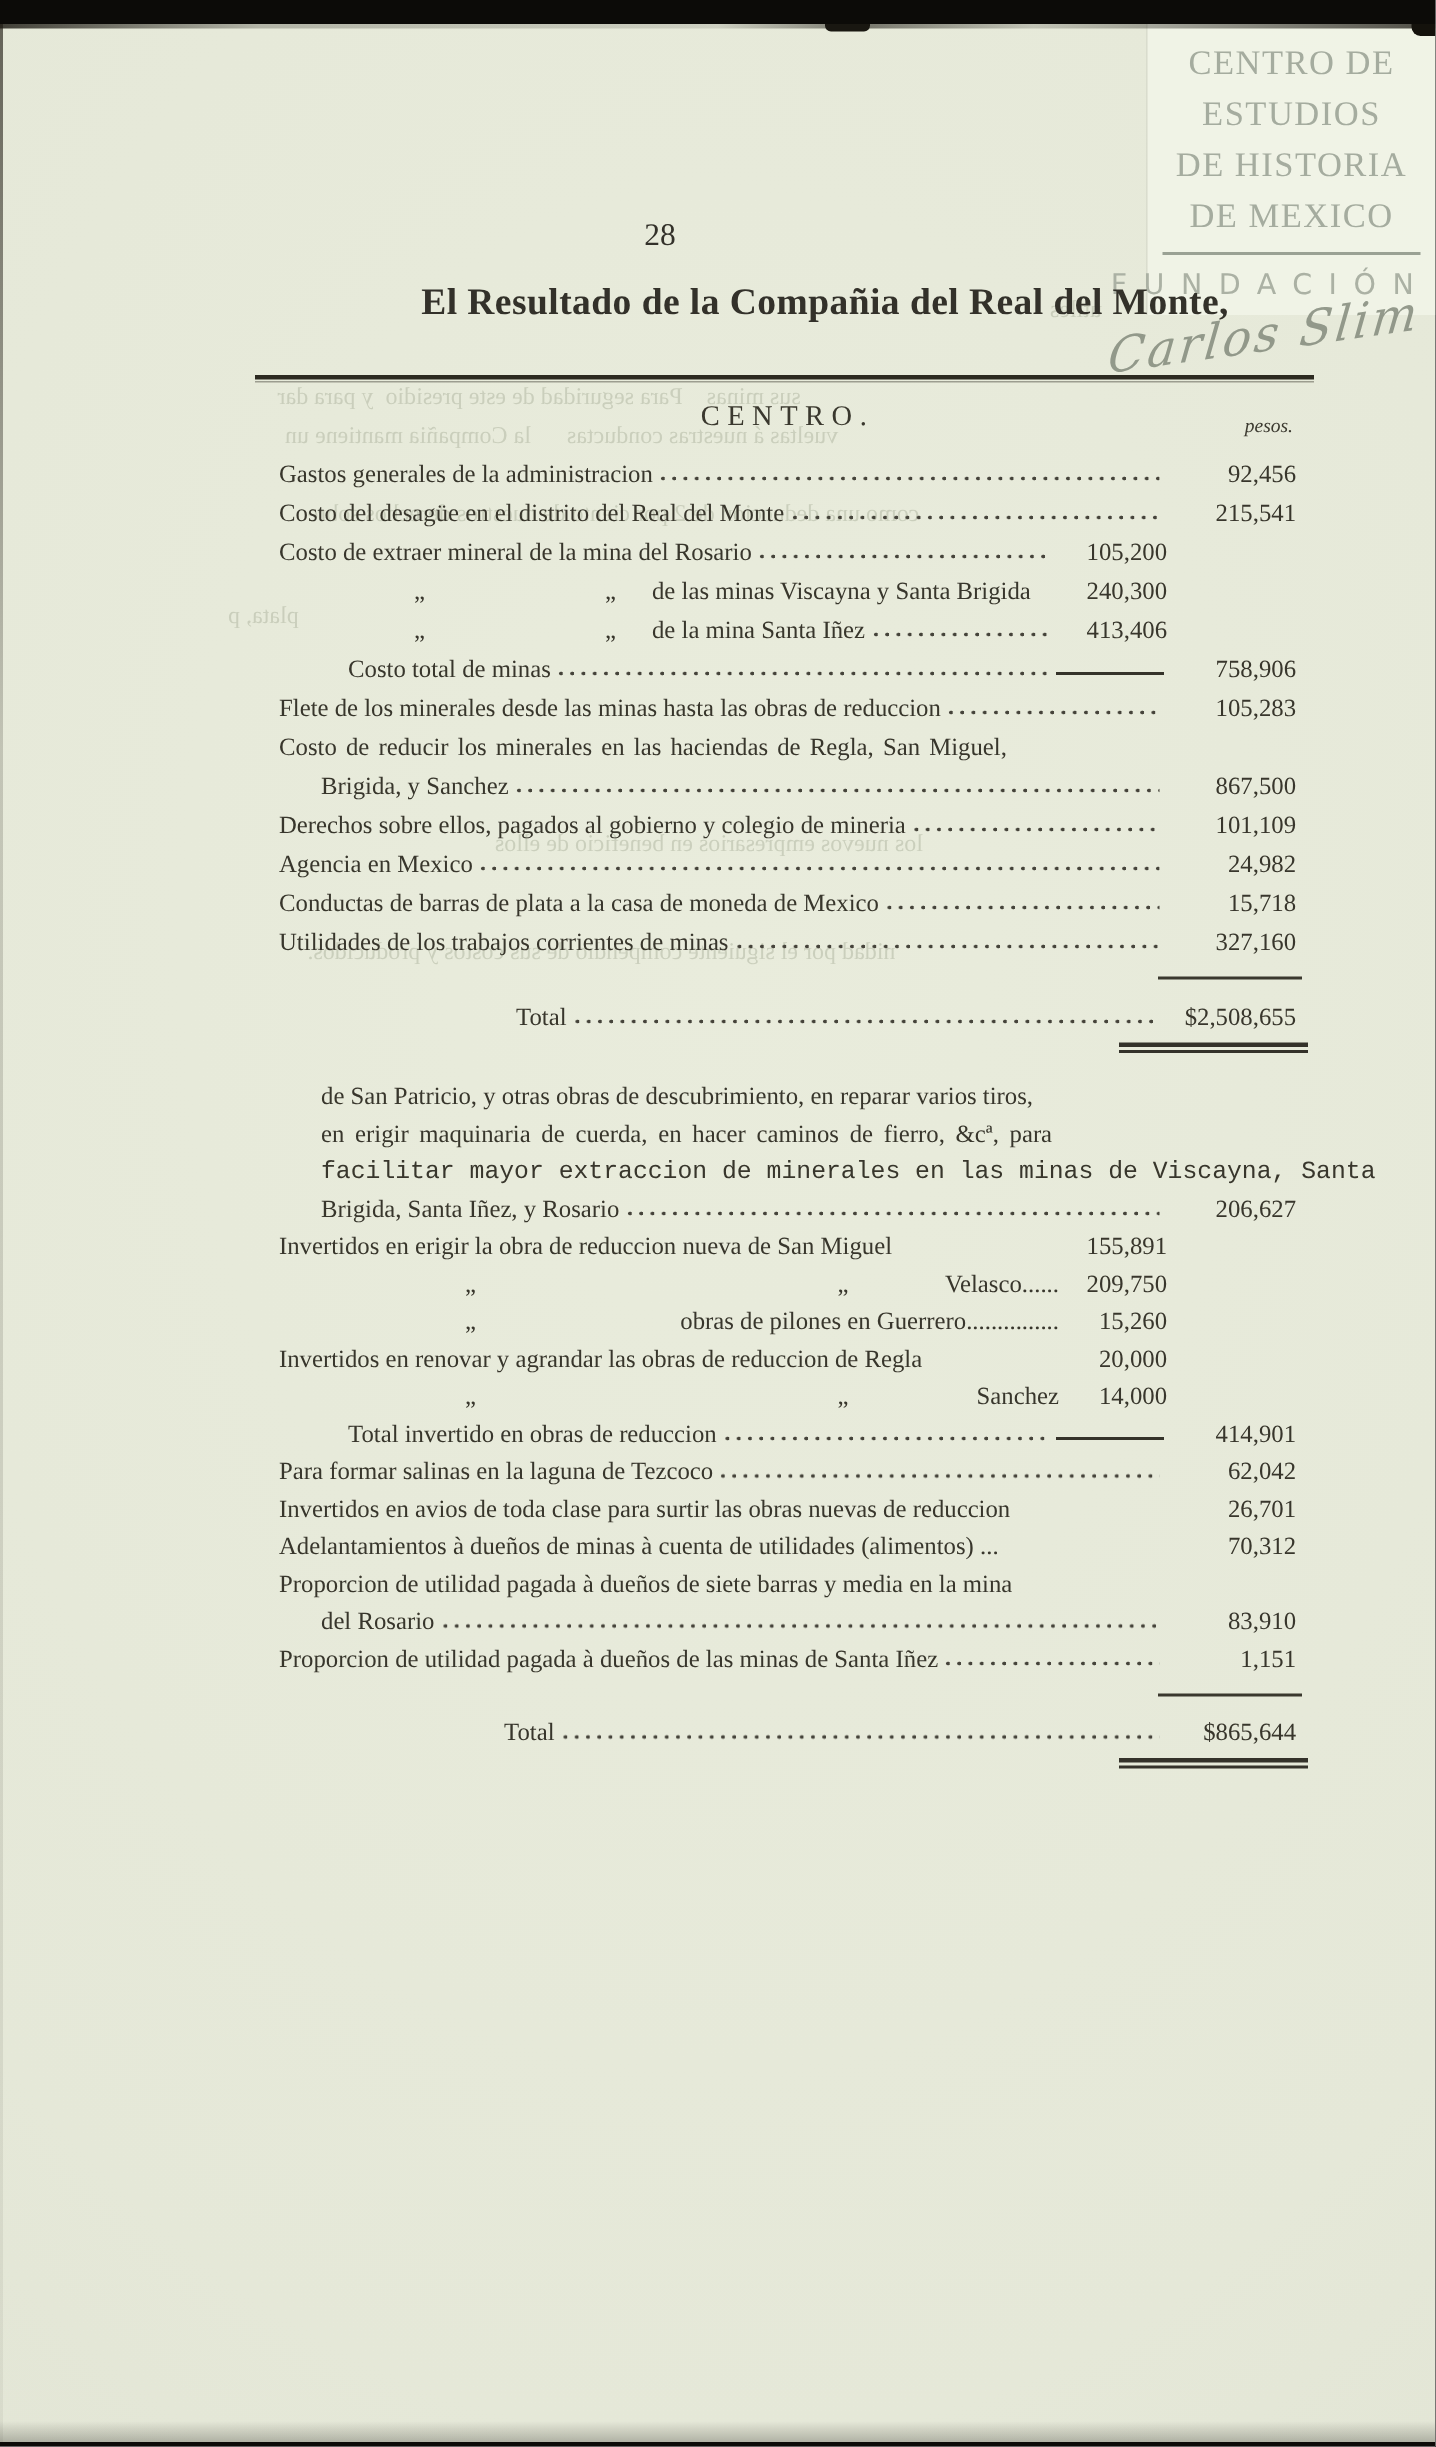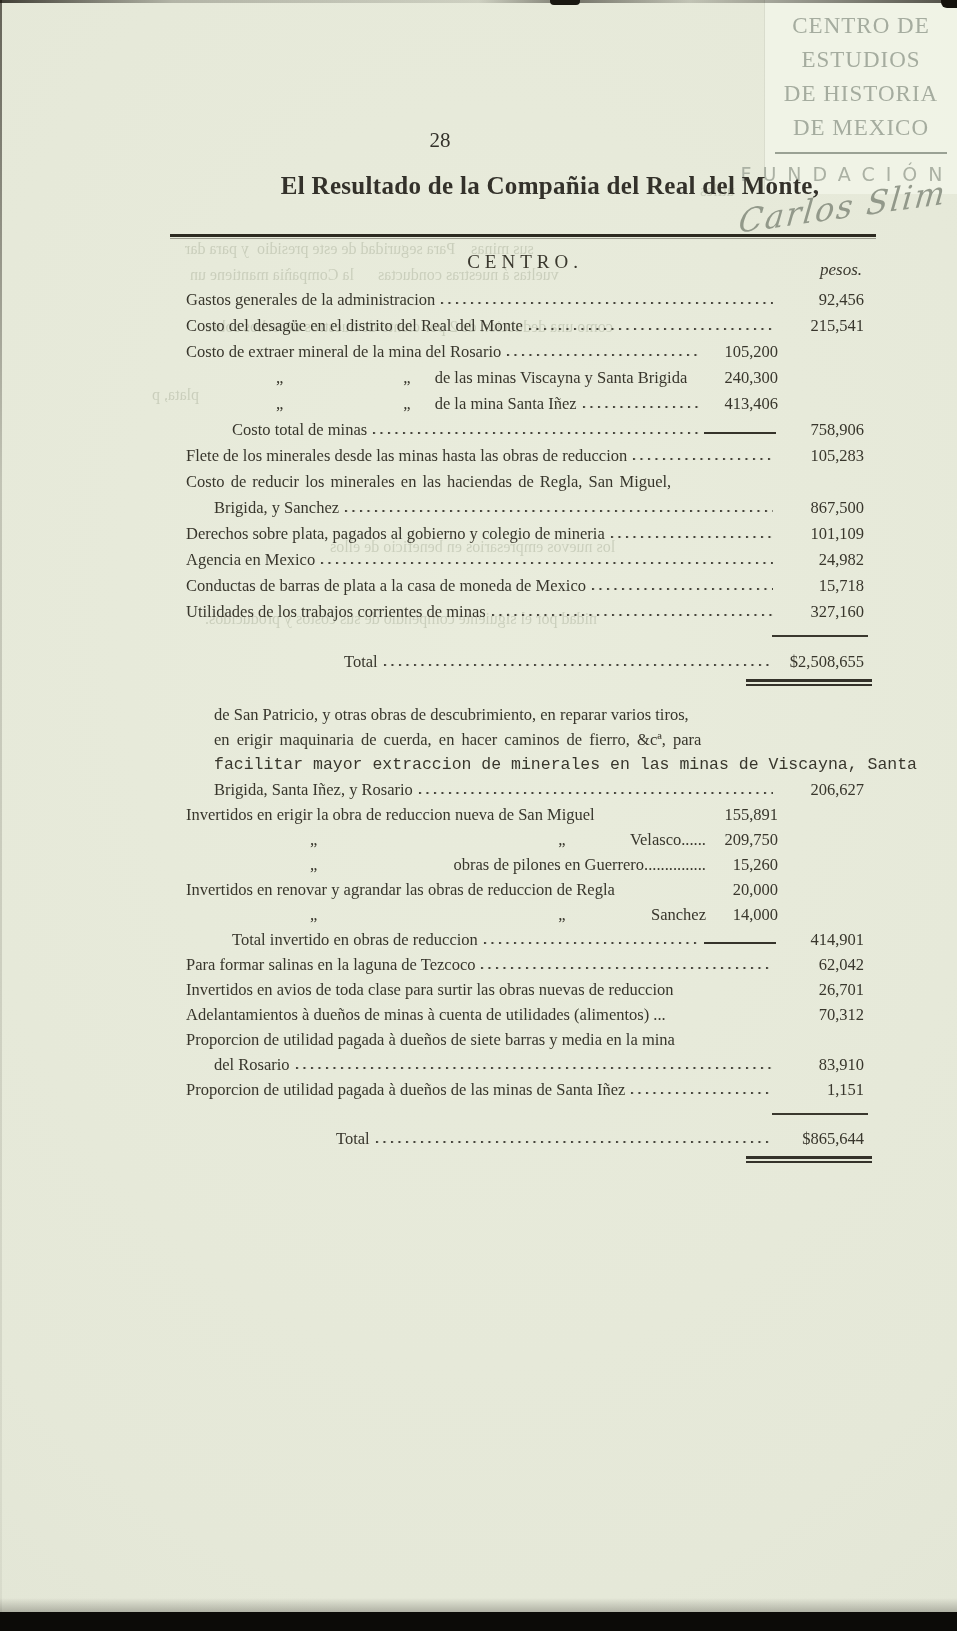--- a/index.html
+++ b/index.html
@@ -1,18 +1,18 @@
 <!DOCTYPE html>
 <html><head>
 <meta charset="utf-8">
 <style>
   html,body{margin:0;padding:0;}
   .stage{position:relative;width:957px;height:1631px;background:#0c0b08;overflow:hidden;
          font-family:"Liberation Serif", serif;color:#36342b;}
-  .page{position:absolute;left:0;top:0;width:957px;height:1612px;
+  .page{position:absolute;left:0;top:16px;width:957px;height:1612px;
         background:radial-gradient(120% 100% at 50% 38%, #e9ecdc 0%, #e5e8d8 62%, #dfe2d2 100%);}
   
   .edge-top{position:absolute;top:0;left:0;right:0;height:3px;
     background:linear-gradient(90deg,rgba(25,22,15,.8),rgba(25,22,15,.25) 18%,rgba(25,22,15,.12) 50%,rgba(25,22,15,.55) 60%,rgba(25,22,15,.18) 72%,rgba(25,22,15,.75));}
   .edge-left{position:absolute;top:0;left:0;bottom:0;width:2px;
     background:linear-gradient(180deg,rgba(30,26,18,.65),rgba(30,26,18,.18) 30%,rgba(30,26,18,.05));}
   .corner-nick{position:absolute;top:0;right:0;width:16px;height:8px;background:#14120c;border-bottom-left-radius:6px;}
   .top-spot{position:absolute;top:0;left:550px;width:30px;height:5px;background:#191711;border-radius:0 0 4px 4px;}
   .bottom-shade{position:absolute;left:0;right:0;bottom:0;height:14px;
     background:linear-gradient(180deg,rgba(20,18,12,0),rgba(20,18,12,.25));}
@@ -40,21 +40,21 @@
   .pageno{position:absolute;top:128px;left:0;width:880px;text-align:center;font-size:21px;color:#33312a;}
   .title{position:absolute;top:172px;left:180px;width:740px;text-align:center;
     font-size:25px;font-weight:bold;letter-spacing:.3px;color:#33312a;}
   .signature{position:absolute;left:738px;top:188px;font-family:"DejaVu Serif", serif;font-style:italic;
     font-size:32px;color:#848b7d;transform:rotate(-8deg) skewX(-14deg);letter-spacing:2px;opacity:.85;white-space:nowrap;}
   .title-rule{position:absolute;top:234px;left:170px;width:706px;height:5px;
     border-top:3px solid #2c2a20;border-bottom:1px solid rgba(44,42,32,.4);box-sizing:border-box;}
 
   .thead{position:absolute;top:251px;left:186px;width:678px;}
   .costo{display:block;text-align:center;letter-spacing:5px;font-size:19px;color:#3a382e;}
-  .pesos{position:absolute;right:2px;top:9px;font-style:italic;font-size:17px;color:#3c3a30;}
+  .pesos{position:absolute;right:2px;top:9px;font-style:italic;font-size:13px;color:#3c3a30;}
 
   .sec{position:absolute;left:186px;width:678px;font-size:16.5px;color:#38362c;}
   .sec1{top:284px;}
   .sec2{top:700px;}
   .row{display:flex;align-items:flex-end;height:26px;white-space:nowrap;}
   .sec2 .row{height:25px;}
   .seg,.rt,.val{flex:0 0 auto;line-height:21px;}
   .leader{flex:1 1 0;min-width:0;height:14px;margin:0 5px;}
   .leader.dots{background-image:radial-gradient(circle at 2px 50%, #45433a 1.1px, rgba(0,0,0,0) 1.45px);
     background-size:7.5px 14px;background-repeat:repeat-x;background-position:left bottom;}
@@ -147,21 +147,21 @@
         <div class="row" style="word-spacing: 2px;">
           <span class="seg">Costo de reducir los minerales en las haciendas de Regla, San Miguel,</span>
           <span class="leader"></span>
         </div>
         <div class="row" style="padding-left: 28px;">
           <span class="seg">Brigida, y Sanchez</span>
           <span class="leader dots"></span>
           <span class="val out">867,500</span>
         </div>
         <div class="row">
-          <span class="seg">Derechos sobre plata, pagados al gobierno y colegio de mineria</span>
+          <span class="seg">Derechos sobre ellos, pagados al gobierno y colegio de mineria</span>
           <span class="leader dots"></span>
           <span class="val out">101,109</span>
         </div>
         <div class="row">
           <span class="seg">Agencia en Mexico</span>
           <span class="leader dots"></span>
           <span class="val out">24,982</span>
         </div>
         <div class="row">
           <span class="seg">Conductas de barras de plata a la casa de moneda de Mexico</span>

